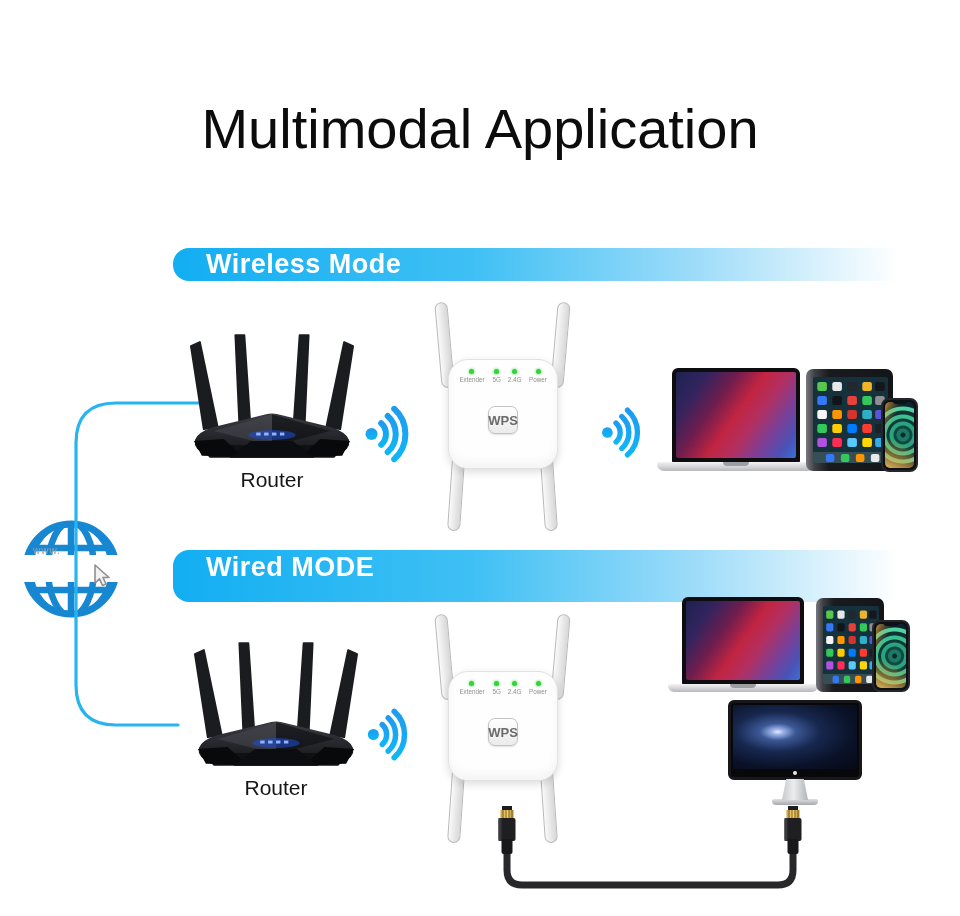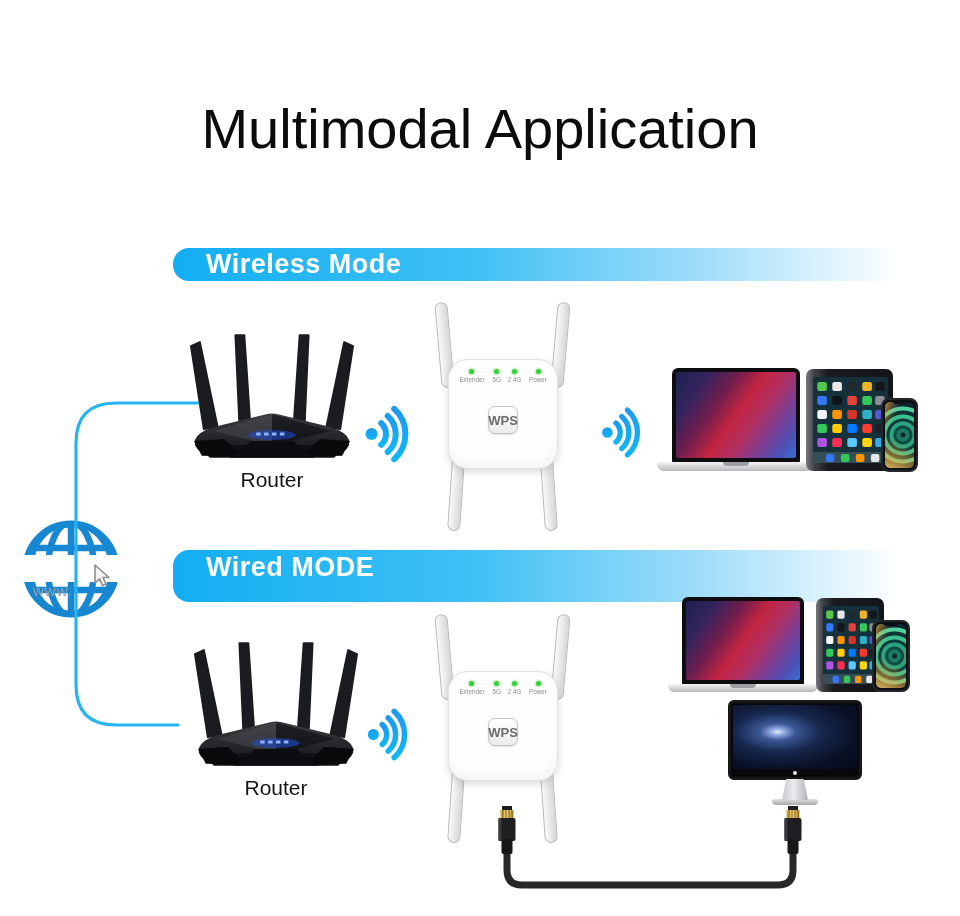--- a/index.html
+++ b/index.html
@@ -11,21 +11,21 @@
   .page-title{left:0;right:0;top:76px;text-align:center;font-size:56px;color:#0c0c0c;
               letter-spacing:0px;font-weight:400;}
 
   
   .banner{left:173px;width:748px;height:33px;border-radius:16px;
           background:linear-gradient(90deg,#12aef2 0%,#3fc0f4 40%,#9edcf9 70%,rgba(255,255,255,0) 97%);
           color:#fff;font-size:27px;font-weight:bold;line-height:33px;padding-left:33px;
           box-sizing:border-box;letter-spacing:.5px;}
 
   
-  .www-label{left:33px;top:562px;width:42px;font-size:15px;color:#9aa0a6;letter-spacing:1px;}
+  .www-label{left:33px;top:525px;width:42px;font-size:10px;color:#9aa0a6;letter-spacing:1px;}
 
   
   .router-label{width:170px;text-align:center;font-size:21px;color:#161616;}
 
   
   .extender{width:131px;height:232px;}
   .ant{position:absolute;width:13px;background:linear-gradient(90deg,#fafafa,#d7d7d7);
        border:1px solid #b9b9b9;border-radius:7px;box-sizing:border-box;}
   .ant-tl{left:1px;top:1px;height:86px;transform:rotate(-5deg);}
   .ant-tr{right:1px;top:1px;height:86px;transform:rotate(5deg);}

